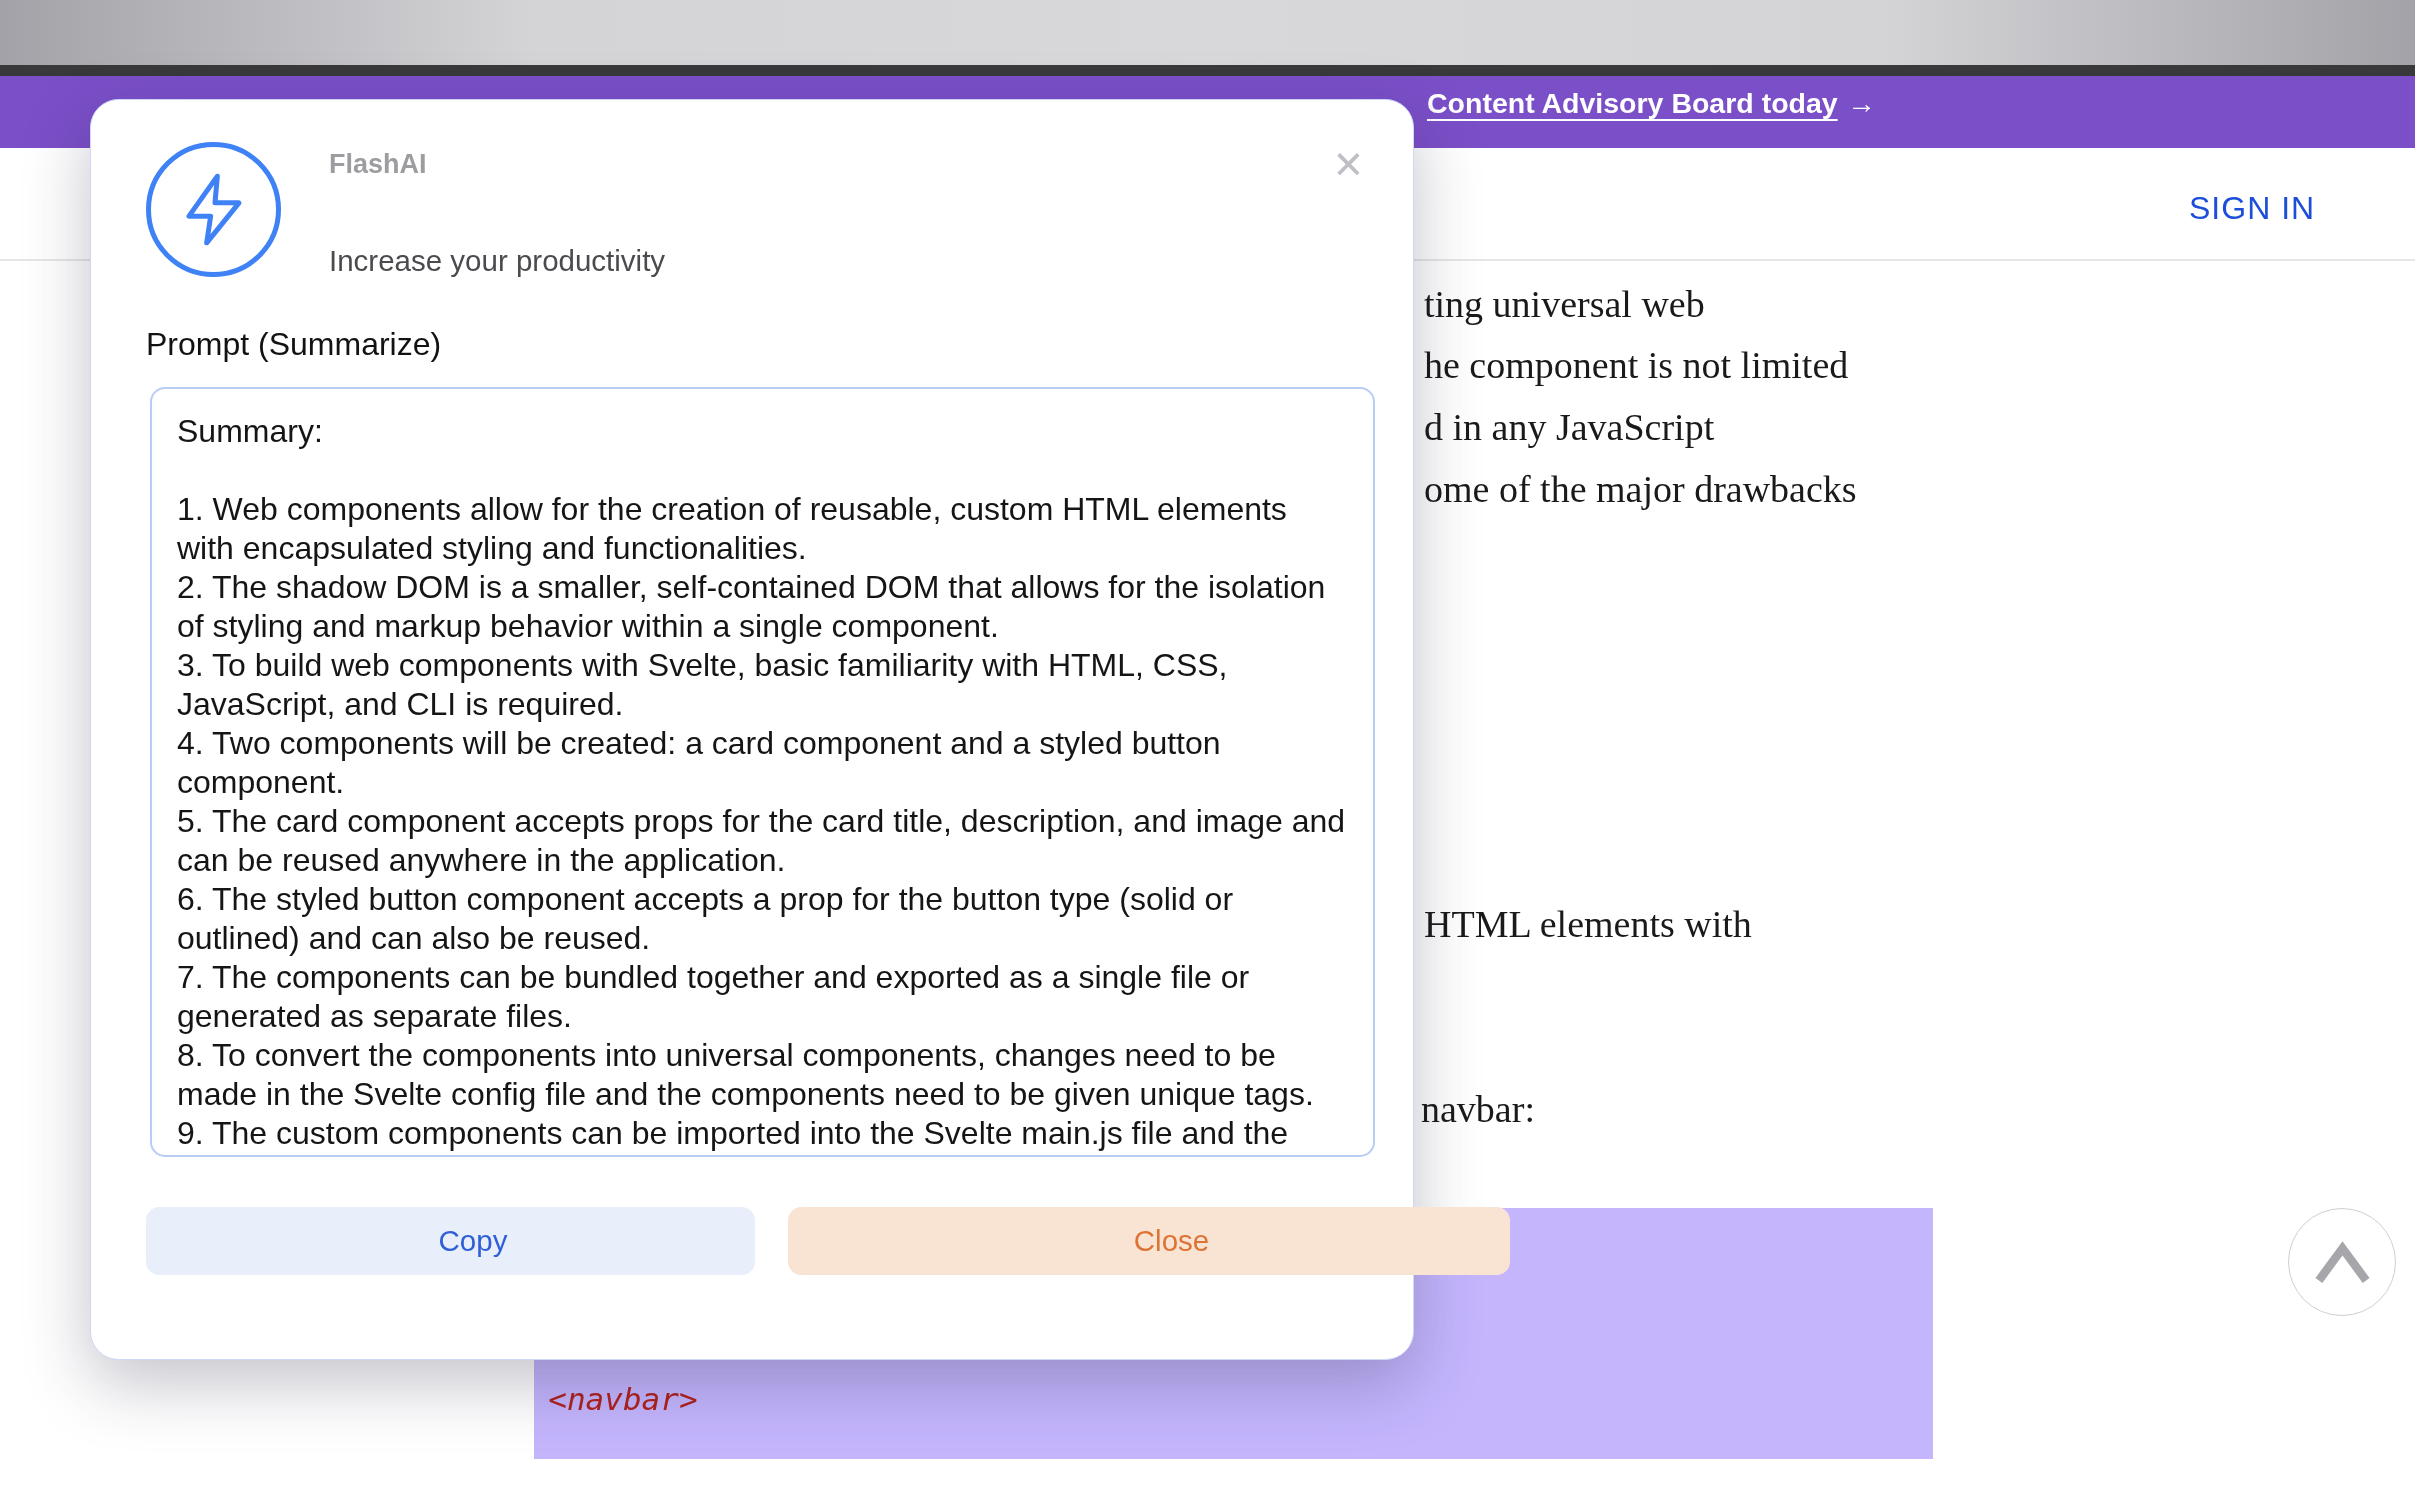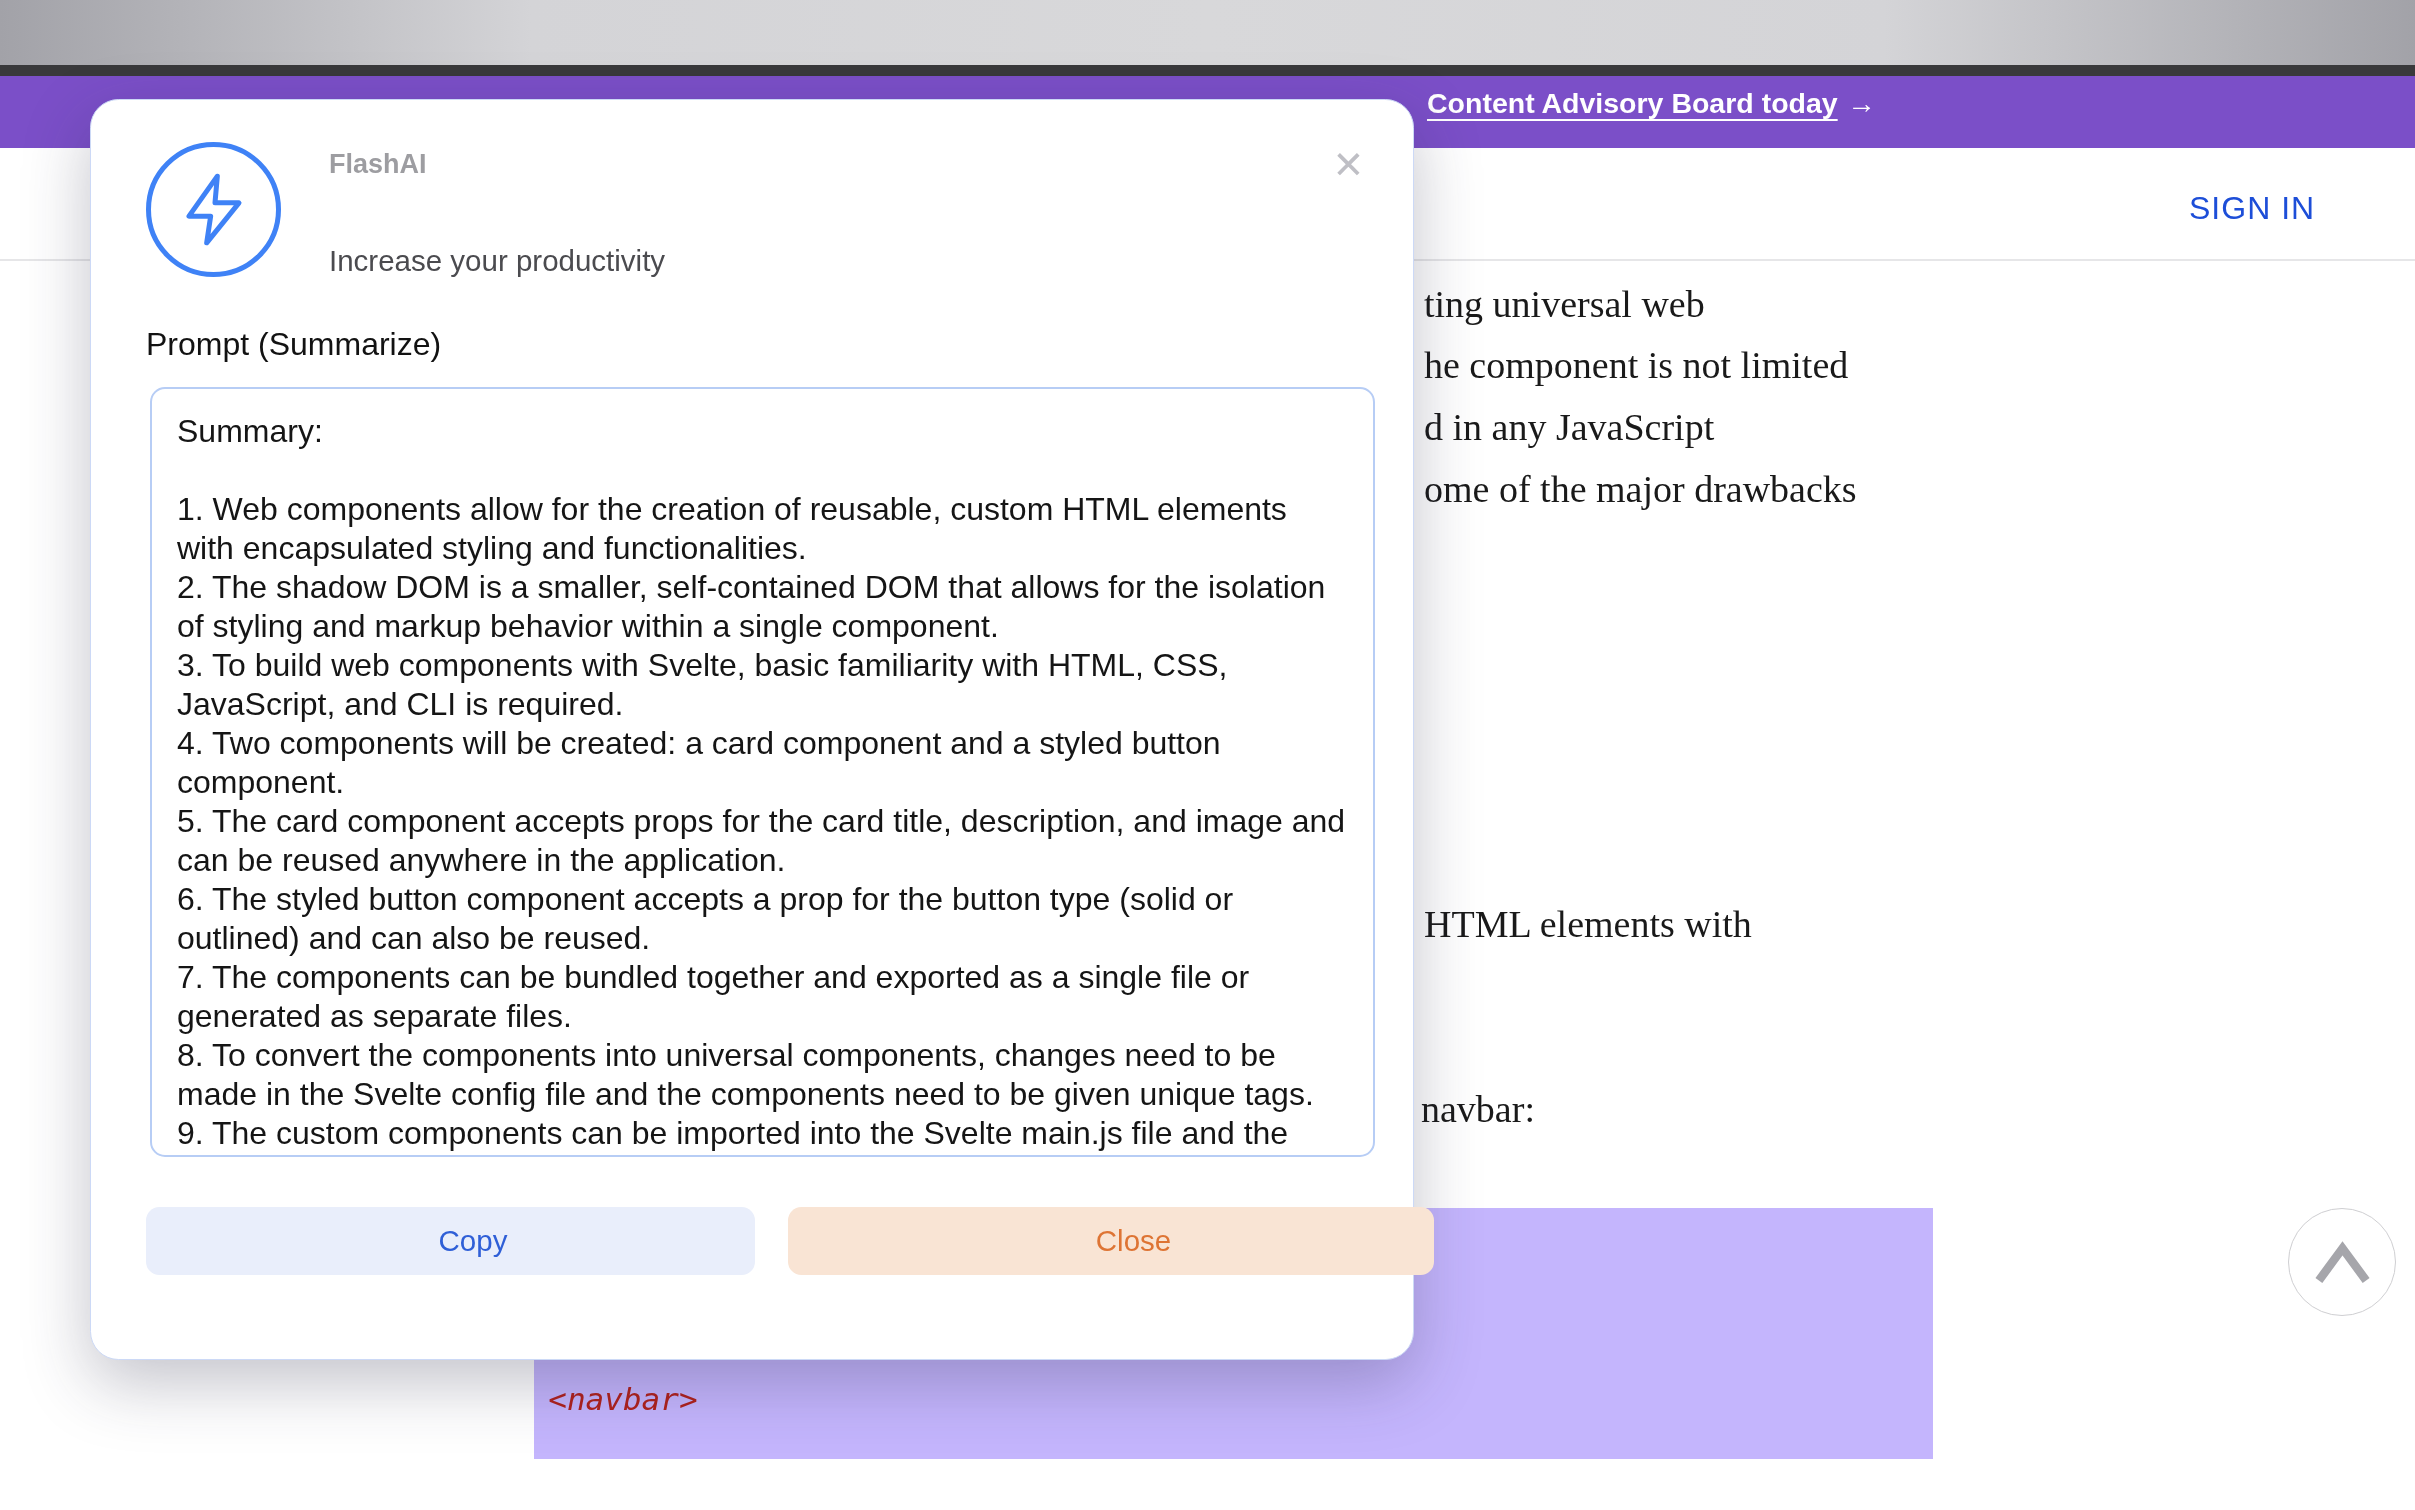--- a/index.html
+++ b/index.html
@@ -107,21 +107,21 @@
   }
   .btn-row { position: absolute; left: 0; top: 1107px; width: 100%; height: 68px; }
   .btn {
     position: absolute; height: 68px; border: none; border-radius: 13.3px;
     font-size: 29.5px; cursor: pointer;
     display: flex; align-items: center; justify-content: center;
     font-family: "Liberation Sans", sans-serif;
     padding-left: 45px;
   }
   .btn-copy { left: 55px; width: 609px; background: #e9eefb; color: #2f5fd7; }
-  .btn-close { left: 697px; width: 646px; background: #f9e4d4; color: #de7434; }
+  .btn-close { left: 697px; width: 722px; background: #f9e4d4; color: #de7434; }
 </style>
 </head>
 <body>
 
 <div class="topbar"></div>
 <div class="darkline"></div>
 
 <div class="banner">
   <span class="banner-link"><span class="link-text">Content Advisory Board today</span><span class="link-arrow">→</span></span>
 </div>

